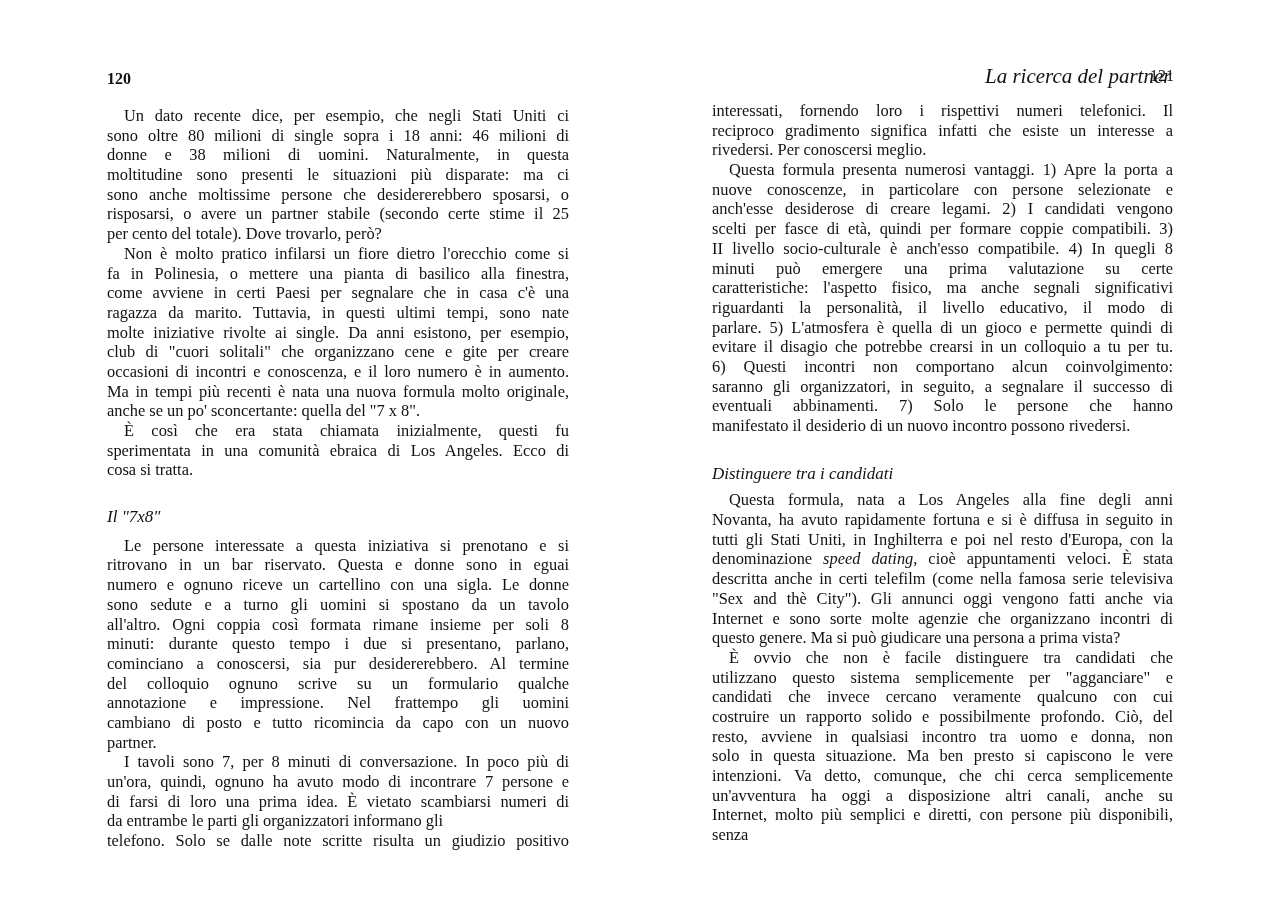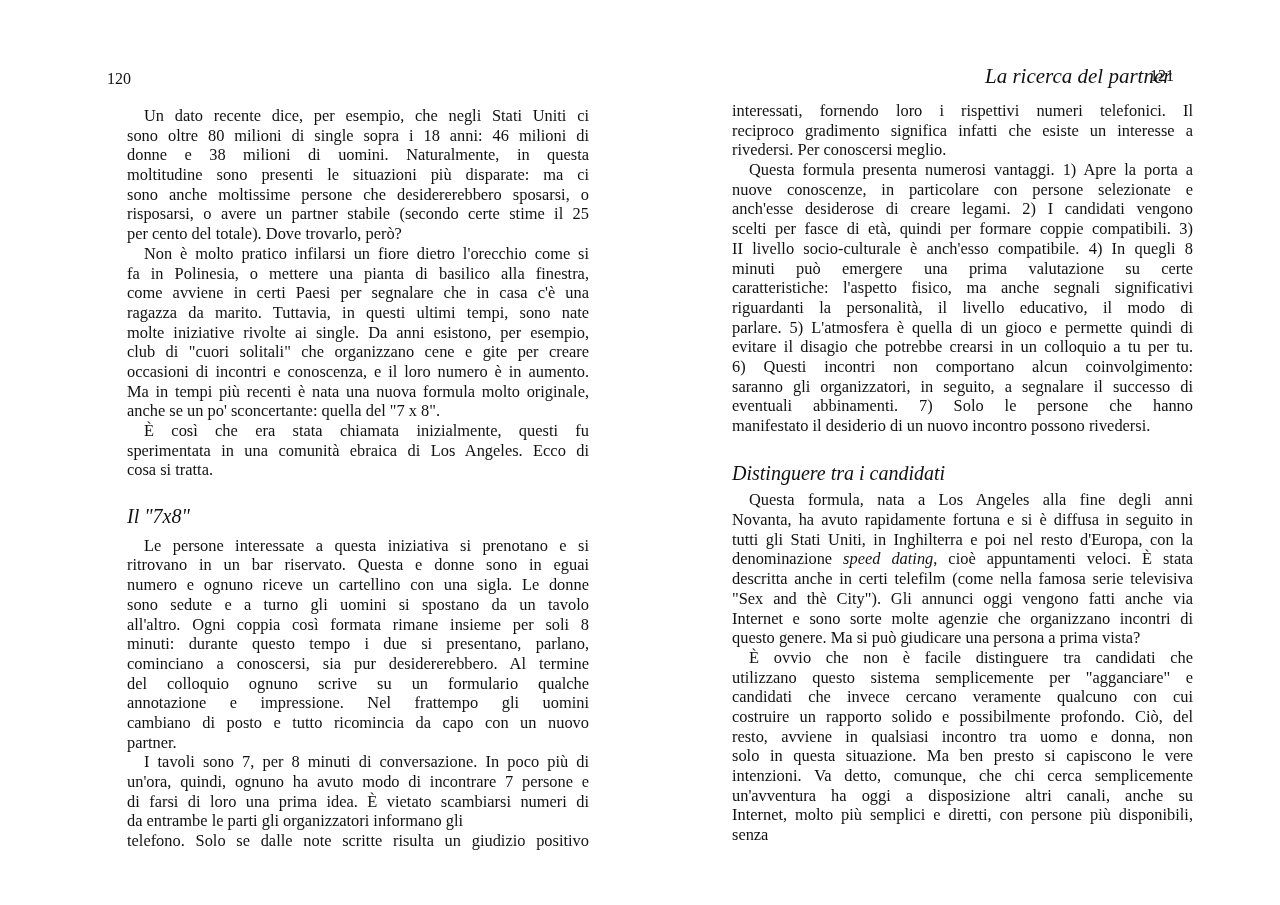--- a/index.html
+++ b/index.html
@@ -3,36 +3,36 @@
 <meta charset="utf-8">
 <style>
   html, body { margin: 0; padding: 0; background: #ffffff; }
   body { width: 1280px; height: 905px; position: relative; overflow: hidden;
          font-family: "Liberation Serif", "DejaVu Serif", serif; color: #111; }
   .page { position: absolute; top: 0; width: 640px; height: 905px; }
   .page-left { left: 0; }
   .page-right { left: 640px; }
   .folio { position: absolute; font-size: 16px; line-height: 20px; }
   .running-head { position: absolute; font-size: 21px; font-style: italic; line-height: 20px; }
-  .col { position: absolute; font-size: 16.4px; line-height: 19.7px; margin-left: 20px; }
+  .col { position: absolute; font-size: 16.4px; line-height: 19.7px; }
   .left-col { left: 107px; width: 462px; top: 106px; }
   .right-col { left: 72px; width: 461px; top: 101px; }
   .line { display: block; white-space: nowrap; text-align: justify; text-align-last: justify; height: 19.7px; overflow: visible; }
   .line.last { text-align-last: left; }
   .line.indent { text-indent: 17px; }
-  .heading { font-style: italic; font-size: 20px; display: block; }
+  .heading { font-style: italic; font-size: 17px; display: block; }
   .gap-heading-left { height: 27px; }
   .gap-after-heading { height: 9px; }
   em { font-style: italic; }
 </style>
 </head>
 <body>
 
 <div class="page page-left">
-  <div class="folio" style="left:107px; top:69px;">120</div>
+  <div class="folio" style="left:107px; top:69px;font-weight:bold;">120</div>
 
   <div class="col left-col">
     <div>
       <span class="line indent">Un dato recente dice, per esempio, che negli Stati Uniti ci</span>
       <span class="line">sono oltre 80 milioni di single sopra i 18 anni: 46 milioni di</span>
       <span class="line">donne e 38 milioni di uomini. Naturalmente, in questa</span>
       <span class="line">moltitudine sono presenti le situazioni più disparate: ma ci</span>
       <span class="line">sono anche moltissime persone che desidererebbero sposarsi, o</span>
       <span class="line">risposarsi, o avere un partner stabile (secondo certe stime il 25</span>
       <span class="line last">per cento del totale). Dove trovarlo, però?</span>

